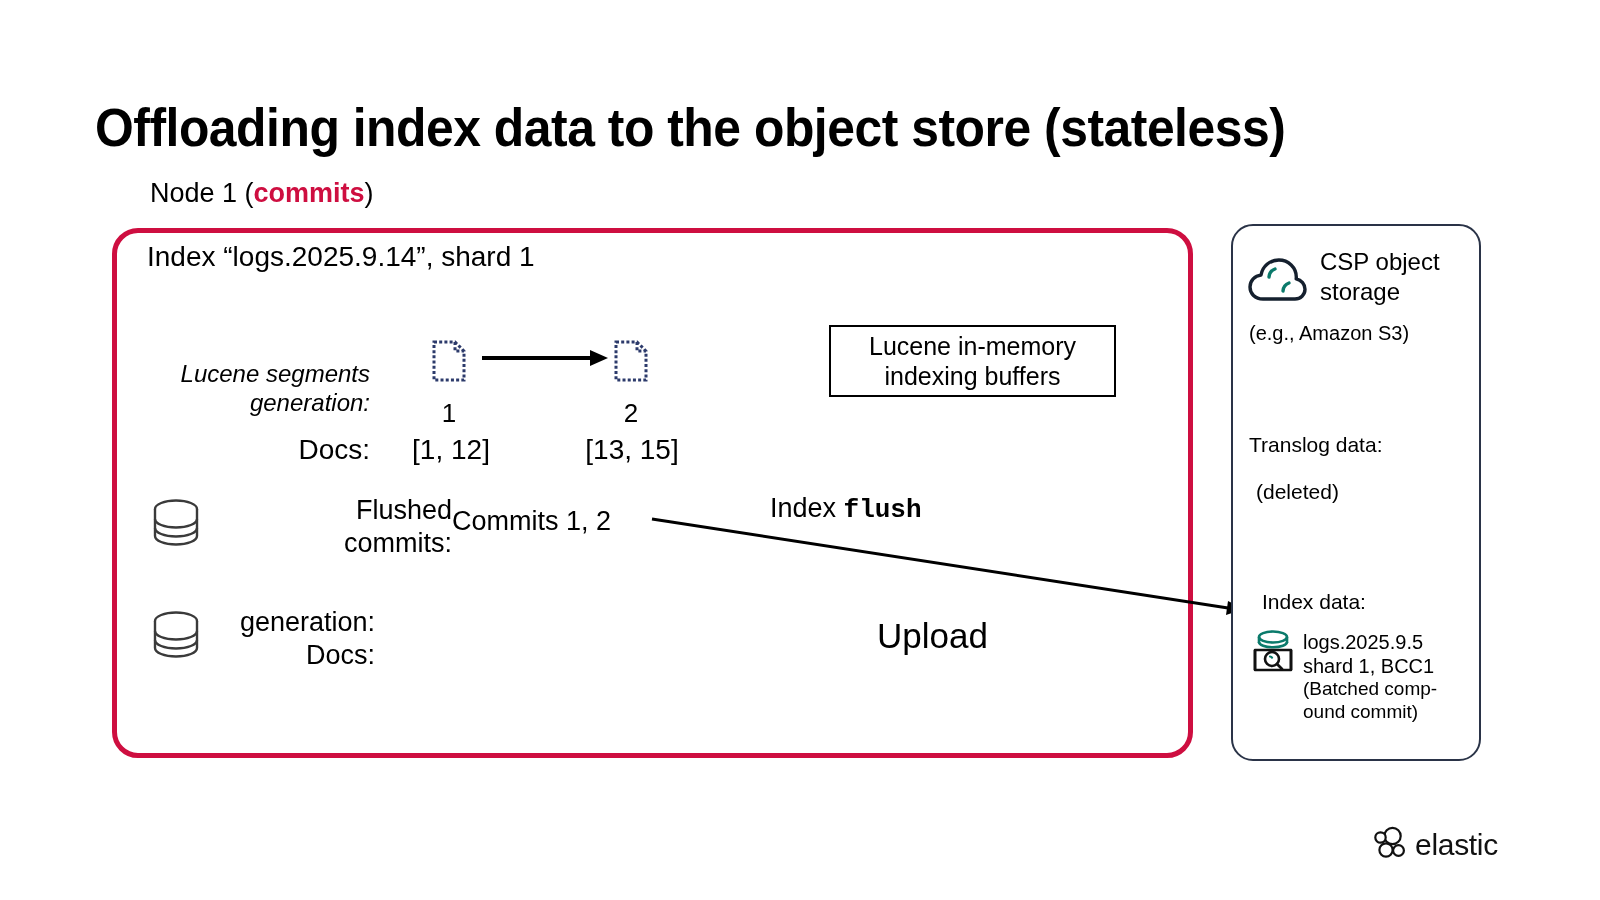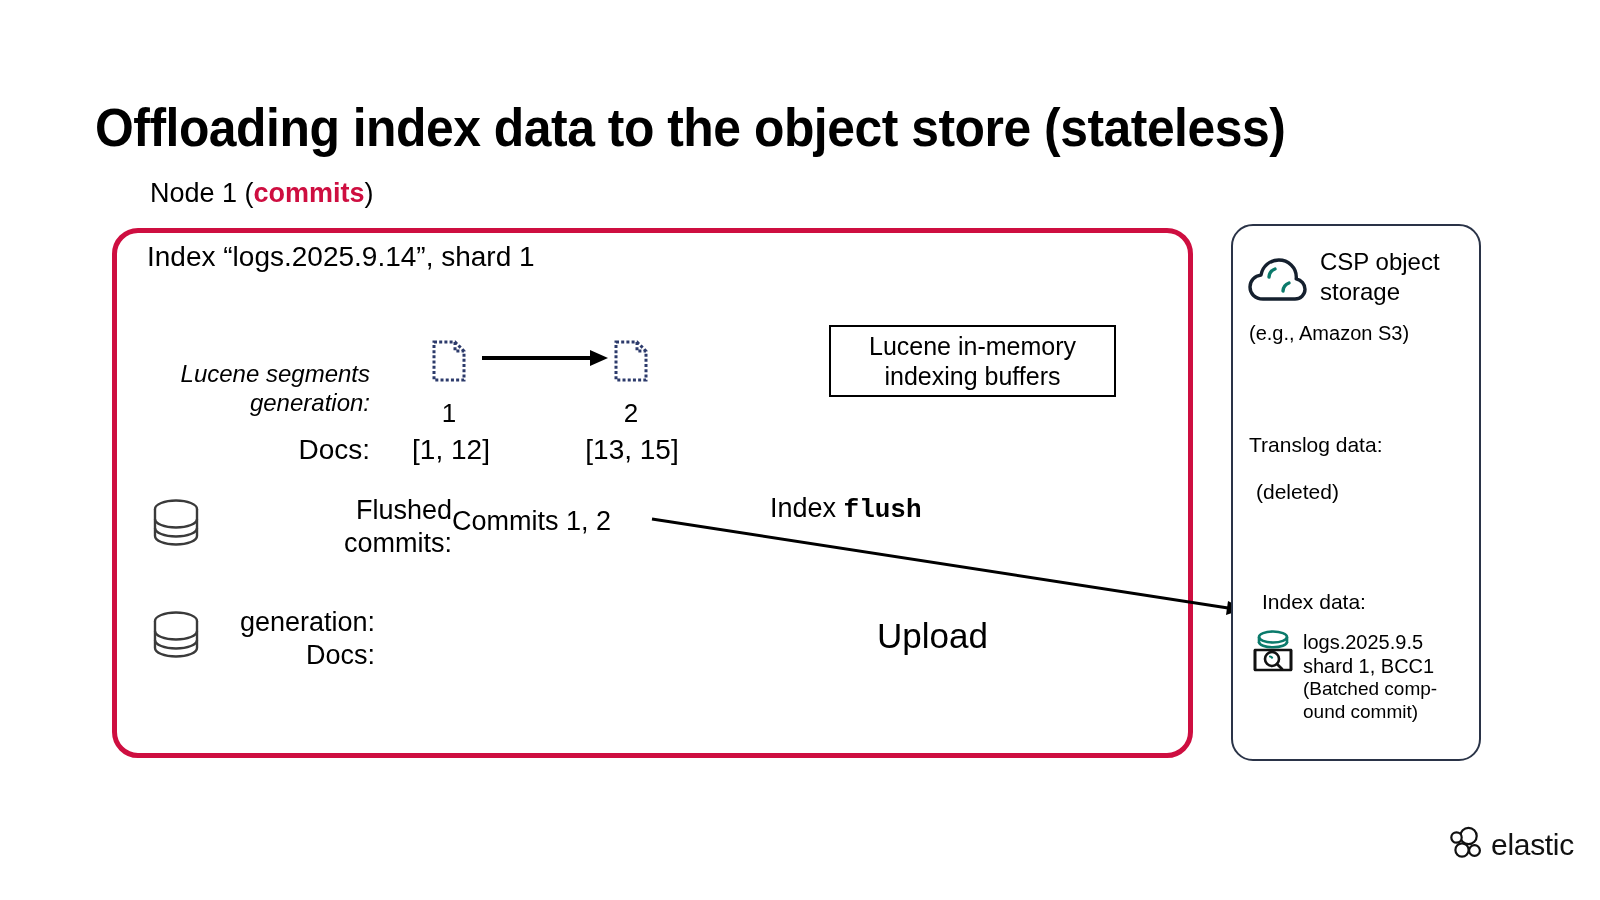--- a/index.html
+++ b/index.html
@@ -264,21 +264,21 @@
     font-size: 20px;
     line-height: 1.18;
   }
   #bcc-text .small {
     font-size: 19px;
   }
 
   
   #elastic-logo {
     position: absolute;
-    left: 1448px;
+    left: 1372px;
     top: 826px;
     display: flex;
     align-items: center;
     gap: 7px;
   }
   #elastic-logo .word {
     font-size: 30px;
     letter-spacing: -0.3px;
     color: #111;
   }

